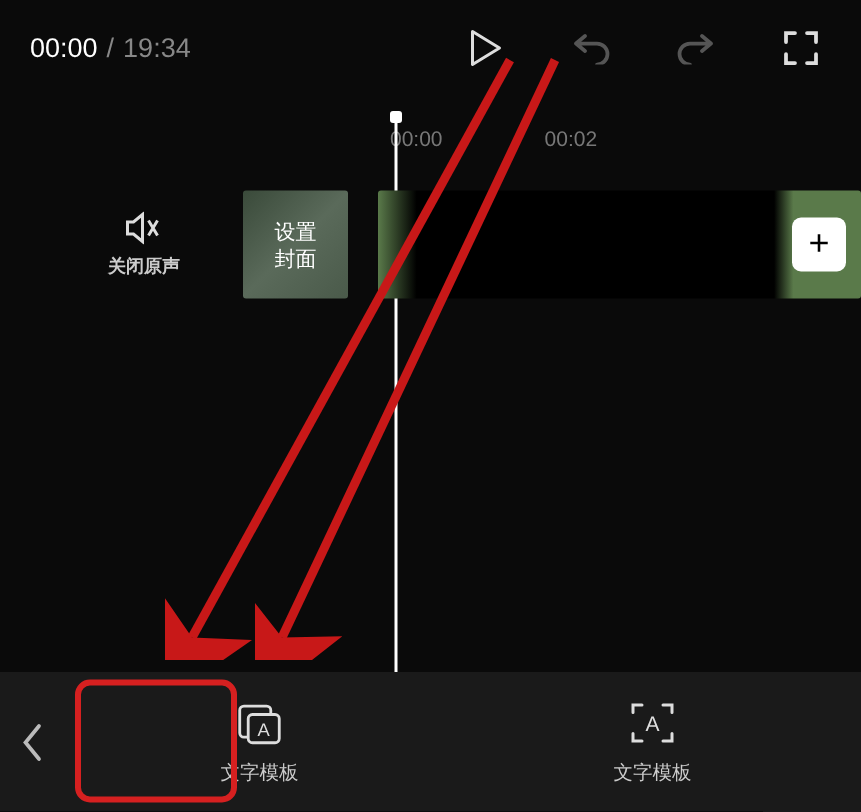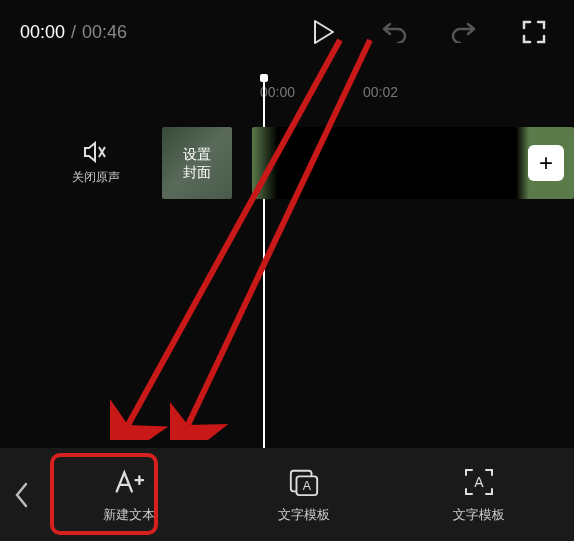--- a/index.html
+++ b/index.html
@@ -44,20 +44,21 @@
       margin-top: 24px;
       height: 78px;
     }
     .mute-col {
       width: 72px;
       display: flex;
       flex-direction: column;
       align-items: center;
       gap: 6px;
       margin-left: 60px;
+      font-weight: bold;
     }
     .mute-label { font-size: 12px; color: #ccc; }
     .cover-thumb {
       width: 70px;
       height: 72px;
       background: linear-gradient(135deg, #3a4a3a 0%, #5a6a5a 50%, #4a5a4a 100%);
       margin-left: 30px;
       display: flex;
       align-items: center;
       justify-content: center;
@@ -151,21 +152,21 @@
       z-index: 5;
       pointer-events: none;
     }
   </style>
 </head>
 <body>
 
 <div class="top-bar">
   <span class="time-current">00:00</span>
   <span class="time-sep">/</span>
-  <span class="time-total">00:46</span>
+  <span class="time-total">19:34</span>
   <div class="top-controls">
     <div class="icon-btn">
       <svg width="22" height="26" viewBox="0 0 22 26">
           <path d="M2 2 L20 13 L2 24 Z" fill="none" stroke="#ddd" stroke-width="2" stroke-linejoin="round"></path>
         </svg>
     </div>
     <div class="icon-btn dim">
       <svg width="28" height="22" viewBox="0 0 28 22">
           <path d="M4 8 L10 3 M4 8 L10 13 M4 8 H18 A7 7 0 0 1 18 22" fill="none" stroke="#555" stroke-width="2.5" stroke-linecap="round"></path>
         </svg>
@@ -227,29 +228,20 @@
 </svg>
 
 <div class="bottom-bar">
   <div class="back-chev">
     <svg width="14" height="26" viewBox="0 0 14 26">
         <path d="M12 2 L3 13 L12 24" fill="none" stroke="#bbb" stroke-width="2.5" stroke-linecap="round"></path>
       </svg>
   </div>
   <div class="tool-item">
     <div class="tool-icon">
-      <svg width="34" height="28" viewBox="0 0 34 28">
-          <path d="M4 24 L12 4 L20 24 M7 17 H17" fill="none" stroke="#ddd" stroke-width="2.5" stroke-linecap="round"></path>
-          <path d="M24 12 H32 M28 8 V16" stroke="#ddd" stroke-width="2.5" stroke-linecap="round"></path>
-        </svg>
-    </div>
-    <span class="tool-label">新建文本</span>
-  </div>
-  <div class="tool-item">
-    <div class="tool-icon">
       <svg width="34" height="30" viewBox="0 0 34 30">
           <rect x="3" y="3" width="22" height="22" rx="3" fill="none" stroke="#ddd" stroke-width="2"></rect>
           <rect x="9" y="9" width="22" height="20" rx="3" fill="#1a1a1a" stroke="#ddd" stroke-width="2"></rect>
           <text x="20" y="24" font-size="13" fill="#ddd" text-anchor="middle" font-family="sans-serif">A</text>
         </svg>
     </div>
     <span class="tool-label">文字模板</span>
   </div>
   <div class="tool-item">
     <div class="tool-icon">

